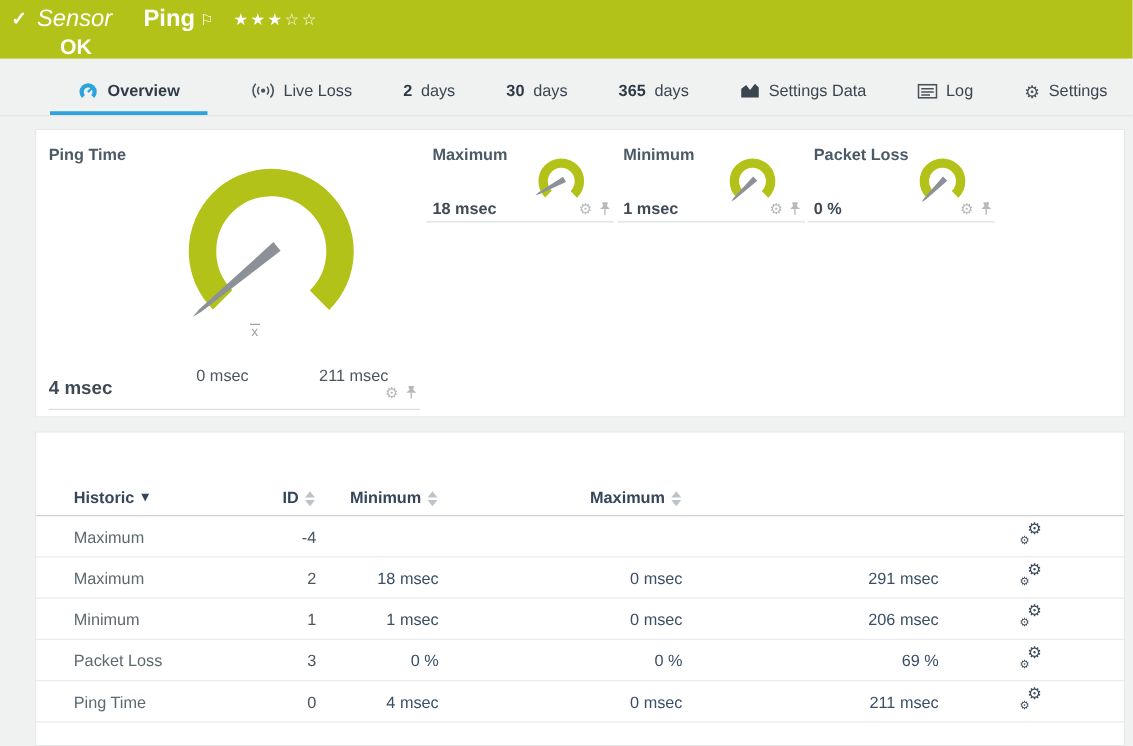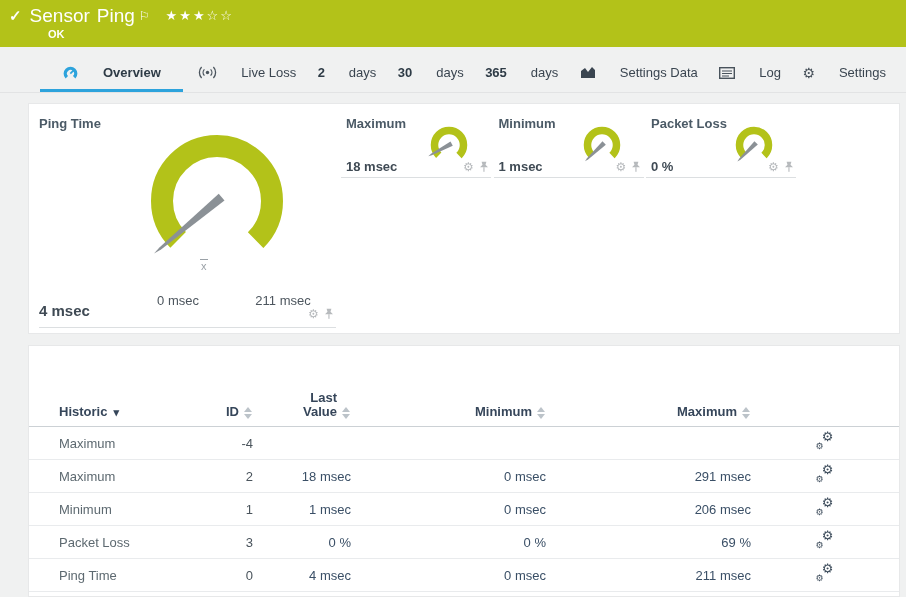--- a/index.html
+++ b/index.html
@@ -10,29 +10,29 @@
   html,body{margin:0;padding:0}
   body{
     width:906px;height:597px;position:relative;overflow:hidden;
     background:#f0f1f1;font-family:"Liberation Sans",sans-serif;
     -webkit-font-smoothing:antialiased;
   }
   
   .topbar{position:absolute;top:0;left:0;right:0;height:47px;background:var(--green);color:#fff}
   .title-row{position:absolute;left:9px;top:2px;display:flex;align-items:center;font-size:19px;line-height:26px}
   .check{font-size:15px;font-weight:bold;margin-right:8px}
-  .t-prefix{margin-right:7px}
-  .t-name{font-weight:normal}
+  .t-prefix{font-style:italic;margin-right:25px}
+  .t-name{font-weight:bold}
   .flag{font-size:12px;margin-left:4px;align-self:flex-start;margin-top:1px;cursor:pointer}
   .stars{font-size:13px;margin-left:16px;letter-spacing:2px;cursor:pointer}
-  .ok{position:absolute;left:48px;top:28px;font-size:11px;font-weight:bold}
+  .ok{position:absolute;left:48px;top:28px;font-size:17px;font-weight:bold}
   
   .tabs{position:absolute;top:47px;left:0;right:0;height:46px;display:flex;align-items:flex-end;
     justify-content:space-between;padding:0 14px 0 40px;background:#f0f1f1;border-bottom:1px solid #e2e3e4}
-  .tab{display:flex;align-items:center;gap:24px;font-size:13px;color:#3a4550;
+  .tab{display:flex;align-items:center;gap:7px;font-size:13px;color:#3a4550;
     padding:0 6px 9px;border-bottom:3px solid transparent;cursor:pointer;white-space:nowrap}
   .tab.active{border-bottom-color:var(--blue);font-weight:bold;color:#2e3b46;padding:0 22px 9px}
   .tab b{font-weight:bold;color:#2e3b46}
   .ticon{display:inline-flex;align-items:center}
   .ticon svg{display:block}
   
   .panel{position:absolute;left:28px;right:6px;background:#fff;border:1px solid #e7e8e9}
   .panel.gauges{top:103px;height:231px}
   .panel.tablepanel{top:345px;height:252px}
   
@@ -226,25 +226,20 @@
       <span></span>
       <div class="th left">
         <span class="hl">Historic</span>
         <span class="caret">▾</span>
       </div>
       <div class="th right">
         <span class="hl">ID</span>
         <span class="sort"></span>
       </div>
       <div class="th right">
-        <span class="hl">Last
-Value</span>
-        <span class="sort"></span>
-      </div>
-      <div class="th right">
         <span class="hl">Minimum</span>
         <span class="sort"></span>
       </div>
       <div class="th right">
         <span class="hl">Maximum</span>
         <span class="sort"></span>
       </div>
       <span></span>
     </div>
   <div id="tbody">

